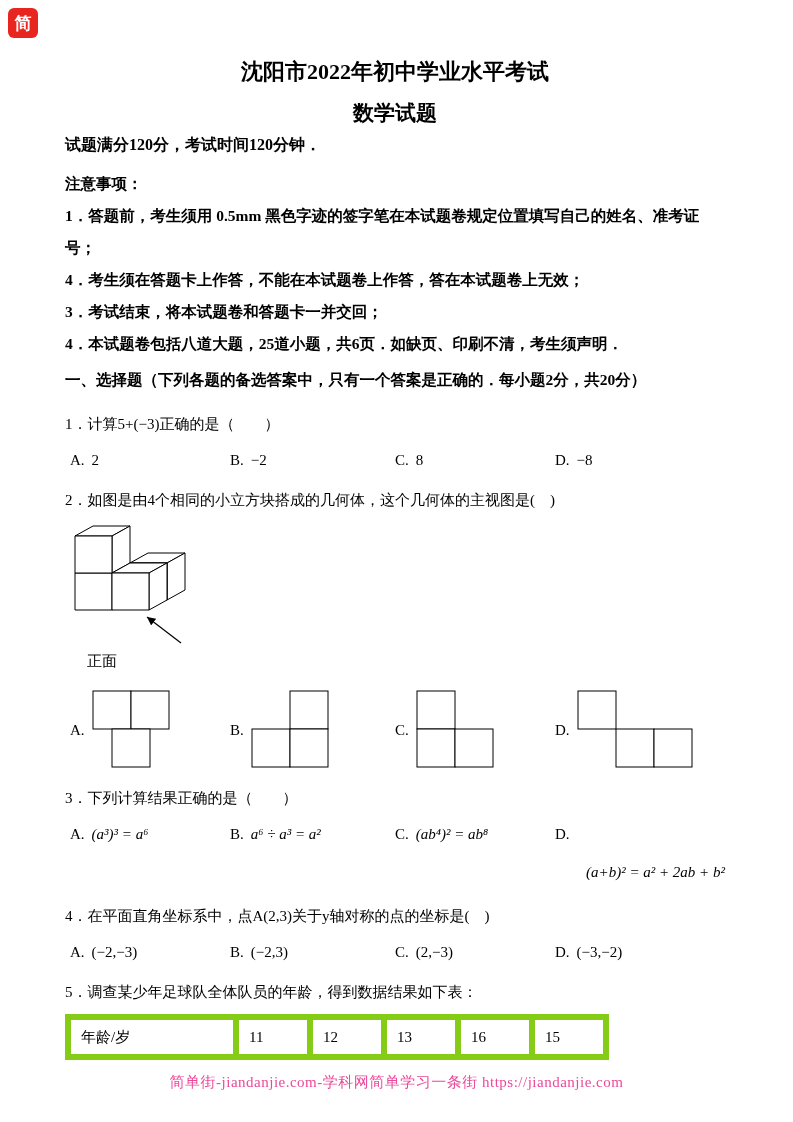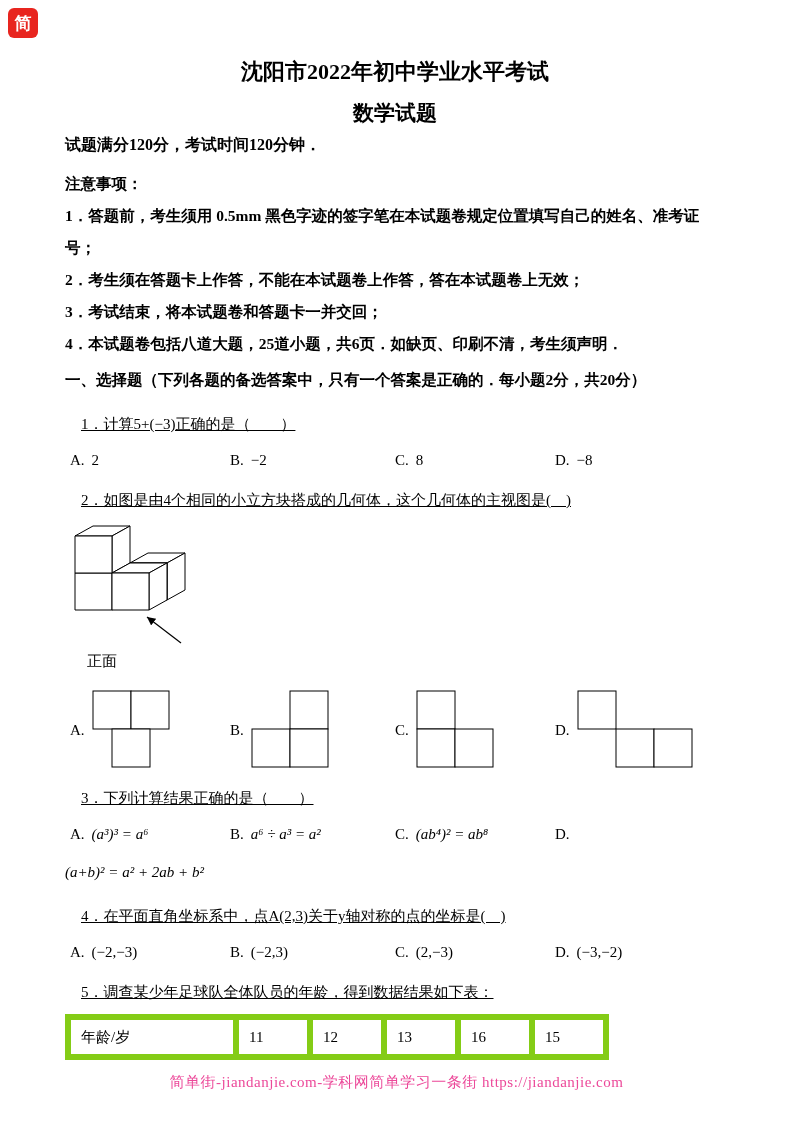--- a/index.html
+++ b/index.html
@@ -18,32 +18,32 @@
     font-size:17px; font-weight:bold;
     font-family:"Liberation Sans","DejaVu Sans",sans-serif;
   }
   .content { padding:58px 68px 0 65px; }
   h1.title { margin:0; font-size:22px; font-weight:bold; text-align:center; line-height:28px; }
   h2.subtitle { margin:14px 0 0; font-size:21px; font-weight:bold; text-align:center; line-height:26px; }
   p.meta { margin:8px 0 0; font-size:16px; font-weight:bold; text-align:left; line-height:22px; }
   p.notice-head { margin:12px 0 0; font-size:15.5px; font-weight:bold; line-height:32px; }
   p.note { margin:0; font-size:15.5px; font-weight:bold; line-height:32px; }
   p.sec { margin:4px 0 12px; font-size:15.5px; font-weight:bold; line-height:32px; }
-  p.stem { margin:12px 16px 0; font-size:15px; line-height:32px;text-decoration:underline; }
+  p.stem { margin:12px 0 0; font-size:15px; line-height:32px; }
   .opt-row { display:flex; margin-top:8px; font-size:15px; line-height:24px; }
   .opt { display:flex; align-items:flex-start; }
   .opt-row .opt:nth-child(1){ width:165px; padding-left:5px; }
   .opt-row .opt:nth-child(2){ width:165px; }
   .opt-row .opt:nth-child(3){ width:160px; }
   .opt-row .opt:nth-child(4){ flex:1; }
   .opt-label { margin-right:7px; white-space:nowrap; }
   .math { font-style:italic; }
   .fig-row { margin-top:14px; }
   .fig-row .opt { align-items:center; }
-  .formula-line { margin:10px 0 0; font-size:15px; line-height:32px; font-style:italic; }
+  .formula-line { margin:10px 0 0; font-size:15px; line-height:32px; font-style:italic;text-align:right; }
   .fig { margin:4px 0 0 2px; }
   .fig svg text { font-family:"Liberation Serif","DejaVu Serif",serif; }
   table.age { border-collapse:collapse; margin-top:6px; }
   table.age td { border:6px solid #84cc16; height:40px; font-size:15px; padding:0 0 0 10px; vertical-align:middle; }
   table.age td.c0 { width:168px; }
   table.age td.cv { width:74px; }
   .footer {
     position:absolute; left:0; right:0; bottom:30px;
     text-align:center; color:#ec4899; font-size:15px; letter-spacing:0.5px;
   }
@@ -56,21 +56,21 @@
   <div class="logo">简</div>
 
   <div class="content">
 
     <h1 class="title">沈阳市2022年初中学业水平考试</h1>
     <h2 class="subtitle">数学试题</h2>
     <p class="meta">试题满分120分，考试时间120分钟．</p>
 
     <p class="notice-head">注意事项：</p>
     <p class="note">1．答题前，考生须用 0.5mm 黑色字迹的签字笔在本试题卷规定位置填写自己的姓名、准考证号；</p>
-    <p class="note">2．考生须在答题卡上作答，不能在本试题卷上作答，答在本试题卷上无效；</p>
+    <p class="note">4．考生须在答题卡上作答，不能在本试题卷上作答，答在本试题卷上无效；</p>
     <p class="note">3．考试结束，将本试题卷和答题卡一并交回；</p>
     <p class="note">4．本试题卷包括八道大题，25道小题，共6页．如缺页、印刷不清，考生须声明．</p>
 
     <p class="sec">一、选择题（下列各题的备选答案中，只有一个答案是正确的．每小题2分，共20分）</p>
 
     <p class="stem">1．计算5+(−3)正确的是（　　）</p>
     <div class="opt-row">
       <div class="opt">
         <span class="opt-label">A.</span>
         <span class="opt-text">2</span>

